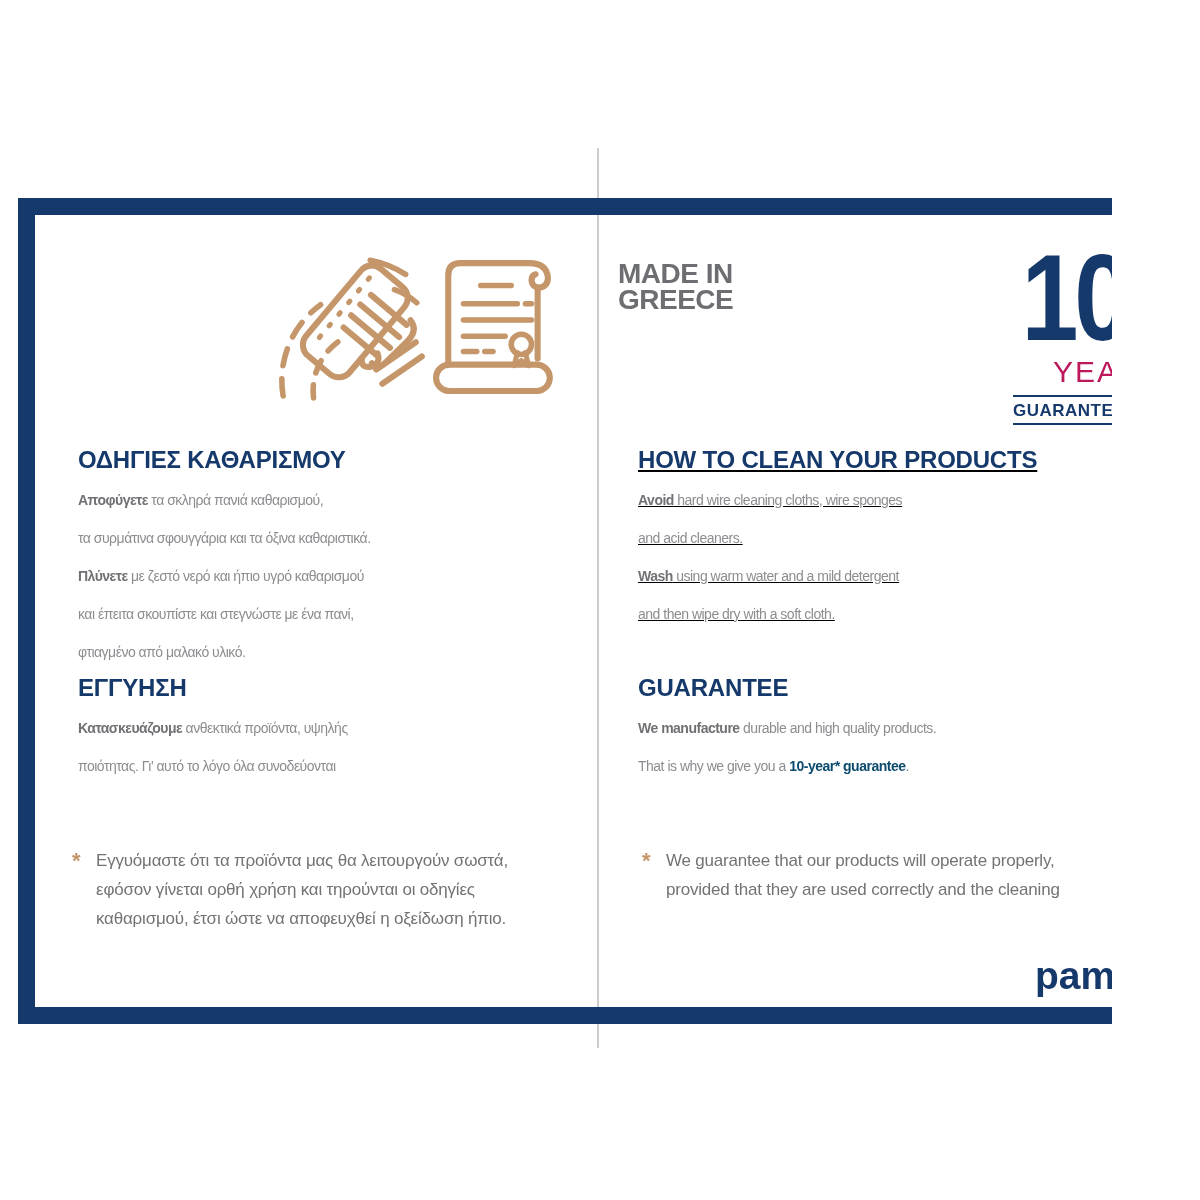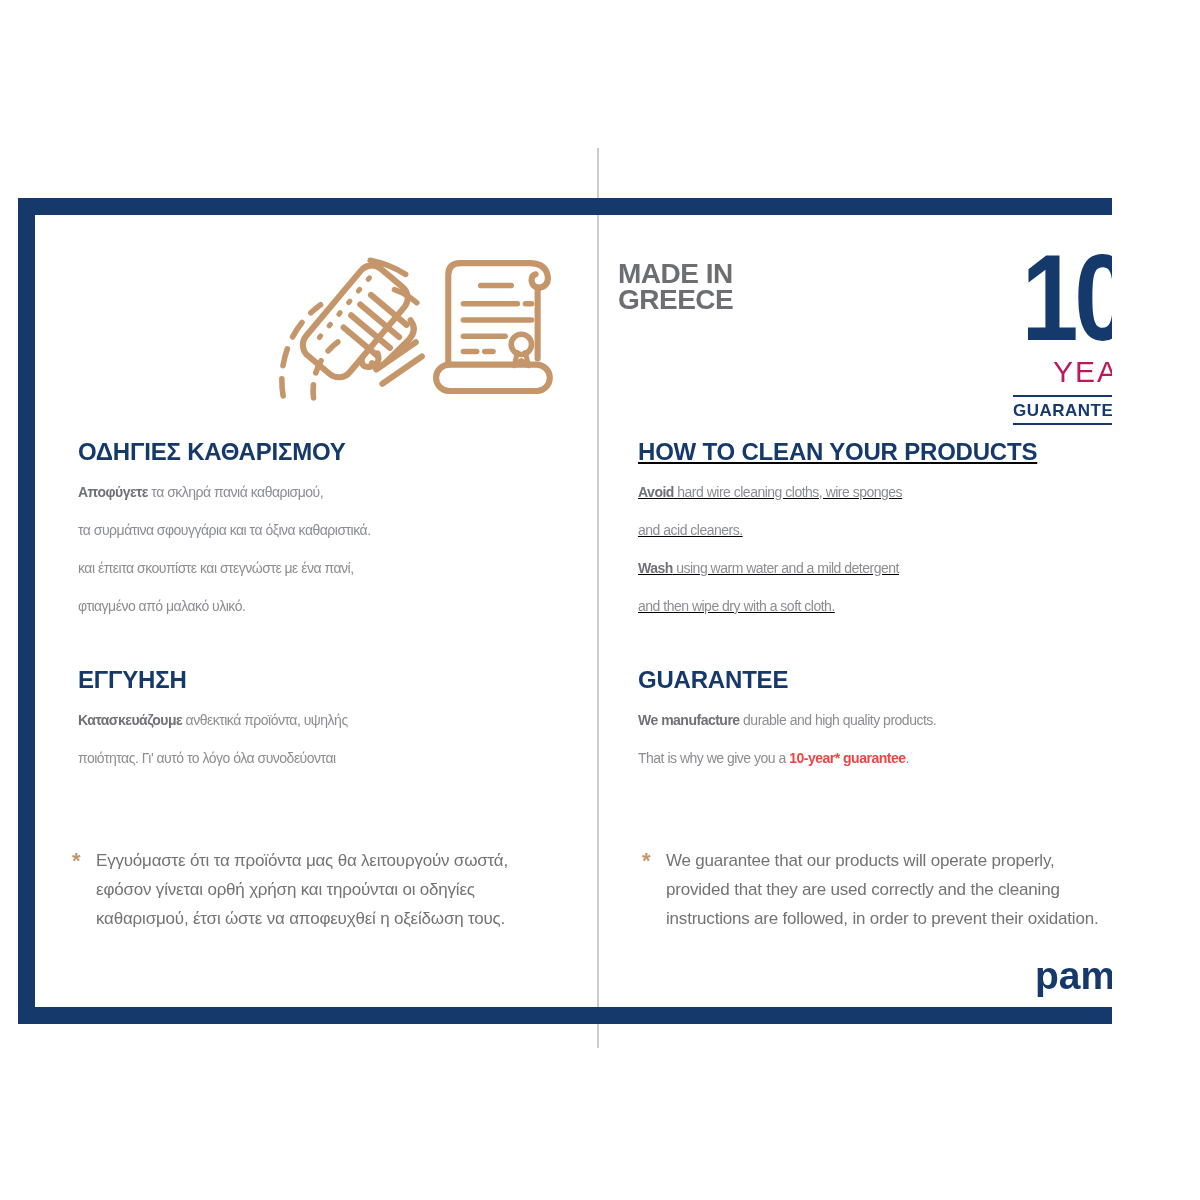--- a/index.html
+++ b/index.html
@@ -24,25 +24,25 @@
   .badge-years{margin-top:9px;font-size:30px;color:#be185d;letter-spacing:2px;line-height:1;margin-left:40px;}
   .badge-guarantee{margin-top:8px;border-top:2px solid #15396B;border-bottom:2px solid #15396B;
              padding:5px 0 4px 0;font-size:17px;font-weight:bold;color:#15396B;
              letter-spacing:0.5px;line-height:1;}
 
   .sec{position:absolute;}
   .sec-clean-left{left:78px;top:430px;}
   .sec-clean-right{left:638px;top:430px;text-decoration:underline;}
   .sec-guar-left{left:78px;top:658px;}
   .sec-guar-right{left:638px;top:658px;}
-  .h{font-size:24px;font-weight:bold;color:#15396B;line-height:28px;margin:8px 0 7px 0;
+  .h{font-size:24px;font-weight:bold;color:#15396B;line-height:28px;margin:16px 0 7px 0;
      letter-spacing:-0.2px;white-space:nowrap;}
   .ln{font-size:14px;line-height:38px;color:#8B8D90;letter-spacing:-0.5px;white-space:nowrap;}
   .ln .b{font-weight:bold;color:#707175;}
-  .ln .accent{font-weight:bold;color:#ef4444;}
+  .ln .accent{font-weight:bold;color:#0c4a6e;}
 
   .footnote{position:absolute;display:flex;align-items:flex-start;}
   .fn-left{left:72px;top:846px;}
   .fn-right{left:642px;top:846px;}
   .fn-star{flex:0 0 24px;color:#C4966A;font-weight:bold;font-size:22px;line-height:29px;}
   .fn-ln{font-size:17px;line-height:29px;color:#737373;letter-spacing:-0.2px;white-space:nowrap;}
 
   .pam{position:absolute;left:1035px;top:956px;font-size:39px;font-weight:bold;
        color:#15396B;line-height:1;white-space:nowrap;}
   .pam .bar{font-weight:400;color:#C4966A;margin-left:9px;font-size:36px;}
@@ -97,20 +97,21 @@
   <div class="badge">
     <div class="badge-num">10</div>
     <div class="badge-years">YEARS</div>
     <div class="badge-guarantee">GUARANTEE</div>
   </div>
 
   <div class="sec sec-clean-left">
     <div class="h">ΟΔΗΓΙΕΣ ΚΑΘΑΡΙΣΜΟΥ</div>
     <div class="ln"><span class="b">Αποφύγετε</span><span> τα σκληρά πανιά καθαρισμού,</span></div>
     <div class="ln">τα συρμάτινα σφουγγάρια και τα όξινα καθαριστικά.</div>
+    <div class="ln"><span class="b">Πλύνετε</span><span> με ζεστό νερό και ήπιο υγρό καθαρισμού</span></div>
     <div class="ln">και έπειτα σκουπίστε και στεγνώστε με ένα πανί,</div>
     <div class="ln">φτιαγμένο από μαλακό υλικό.</div>
   </div>
 
   <div class="sec sec-clean-right">
     <div class="h">HOW TO CLEAN YOUR PRODUCTS</div>
     <div class="ln"><span class="b">Avoid</span><span> hard wire cleaning cloths, wire sponges</span></div>
     <div class="ln">and acid cleaners.</div>
     <div class="ln"><span class="b">Wash</span><span> using warm water and a mild detergent</span></div>
     <div class="ln">and then wipe dry with a soft cloth.</div>
@@ -126,28 +127,27 @@
     <div class="h">GUARANTEE</div>
     <div class="ln"><span class="b">We manufacture</span><span> durable and high quality products.</span></div>
     <div class="ln"><span>That is why we give you a </span><span class="accent">10-year* guarantee</span><span>.</span></div>
   </div>
 
   <div class="footnote fn-left">
     <span class="fn-star">*</span>
     <div>
       <div class="fn-ln">Εγγυόμαστε ότι τα προϊόντα μας θα λειτουργούν σωστά,</div>
       <div class="fn-ln">εφόσον γίνεται ορθή χρήση και τηρούνται οι οδηγίες</div>
-      <div class="fn-ln">καθαρισμού, έτσι ώστε να αποφευχθεί η οξείδωση τους.</div>
+      <div class="fn-ln">καθαρισμού, έτσι ώστε να αποφευχθεί η οξείδωση ήπιο.</div>
     </div>
   </div>
 
   <div class="footnote fn-right">
     <span class="fn-star">*</span>
     <div>
       <div class="fn-ln">We guarantee that our products will operate properly,</div>
       <div class="fn-ln">provided that they are used correctly and the cleaning</div>
-      <div class="fn-ln">instructions are followed, in order to prevent their oxidation.</div>
     </div>
   </div>
 
   <div class="pam"><span>pam.</span><span class="bar">|</span></div>
 
 </div>
 
 </body></html>

